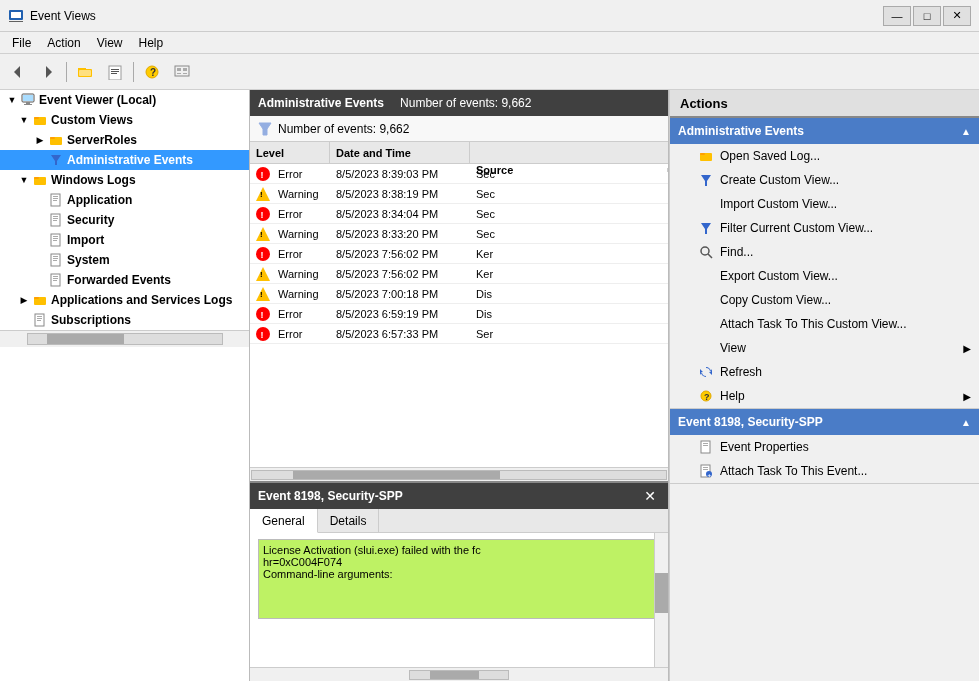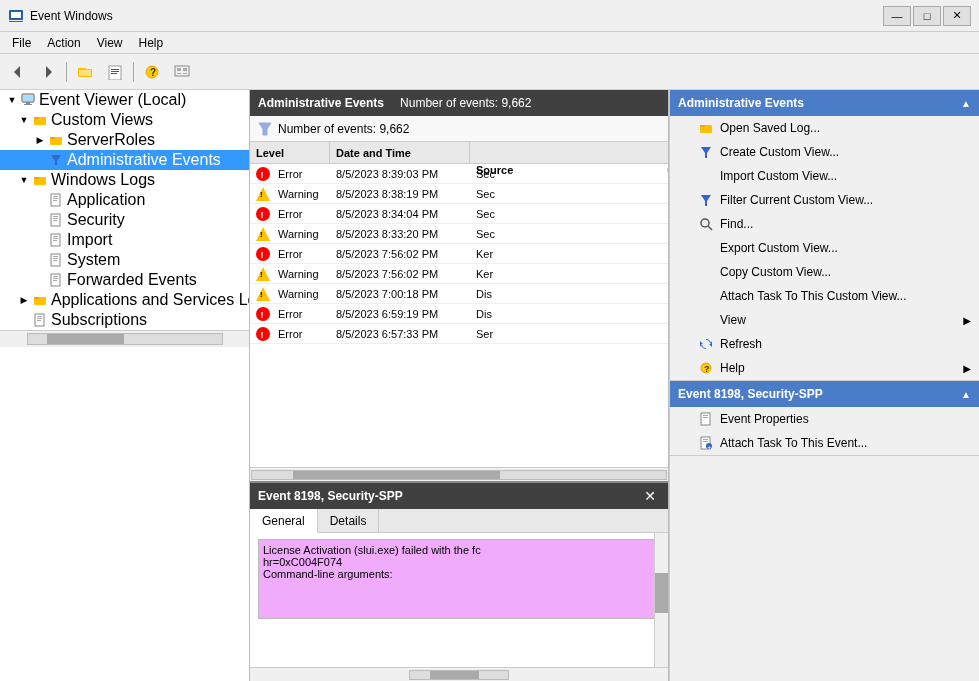--- a/index.html
+++ b/index.html
@@ -112,21 +112,21 @@
       display: flex; align-items: center; justify-content: center;
       font-size: 9px;
       flex-shrink: 0;
     }
     .tree-icon {
       width: 16px; height: 16px;
       margin-right: 3px;
       display: flex; align-items: center; justify-content: center;
       flex-shrink: 0;
     }
-    .tree-label { font-size: 16px; }
+    .tree-label { font-size: 12px; font-weight: bold; }
     .indent-1 { padding-left: 16px; }
     .indent-2 { padding-left: 32px; }
 
     
     .center-panel {
       flex: 1;
       display: flex;
       flex-direction: column;
       background: white;
       border-right: 1px solid #bbb;
@@ -290,21 +290,21 @@
       flex: 1;
       overflow-y: auto;
       padding: 6px 8px;
       font-size: 12px;
       position: relative;
     }
     .detail-textarea {
       width: 100%;
       height: 80px;
       border: 1px solid #bbb;
-      background: #f0abfc;
+      background: #bef264;
       font-size: 11px;
       padding: 4px;
       resize: none;
       font-family: inherit;
       overflow: hidden;
     }
     .detail-hscroll {
       height: 14px;
       background: #f0f0f0;
       border-top: 1px solid #ccc;
@@ -407,21 +407,21 @@
 <body>
 
 <div class="title-bar">
   <div class="title-bar-icon">
     <svg width="16" height="16" viewBox="0 0 16 16">
       <rect x="1" y="2" width="14" height="10" fill="#2060b0" rx="1"></rect>
       <rect x="3" y="4" width="10" height="6" fill="white"></rect>
       <rect x="1" y="13" width="14" height="1" fill="#606060"></rect>
     </svg>
   </div>
-  <div class="title-bar-title">Event Windows</div>
+  <div class="title-bar-title">Event Views</div>
   <div class="title-bar-controls">
     <button class="title-btn">—</button>
     <button class="title-btn">□</button>
     <button class="title-btn close">✕</button>
   </div>
 </div>
 
 <div class="menu-bar">
   <div class="menu-item">File</div>
   <div class="menu-item">Action</div>
@@ -786,20 +786,21 @@
       <div class="detail-hscroll">
         <div class="detail-hscroll-track">
           <div class="detail-hscroll-thumb"></div>
         </div>
       </div>
     </div>
 
   </div>
 
   <div class="right-panel">
+    <div class="actions-title">Actions</div>
 
     <div class="actions-section">
       <div class="actions-section-header selected">
         <span>Administrative Events</span>
         <span class="chevron-icon">▲</span>
       </div>
 
       <div class="action-item">
         <div class="action-icon">
           <svg width="14" height="14" viewBox="0 0 14 14">

